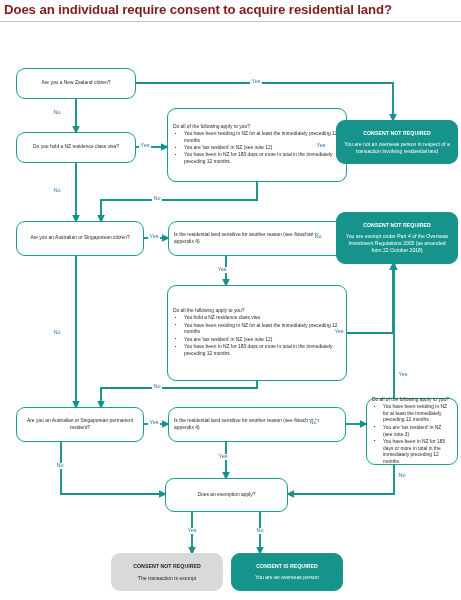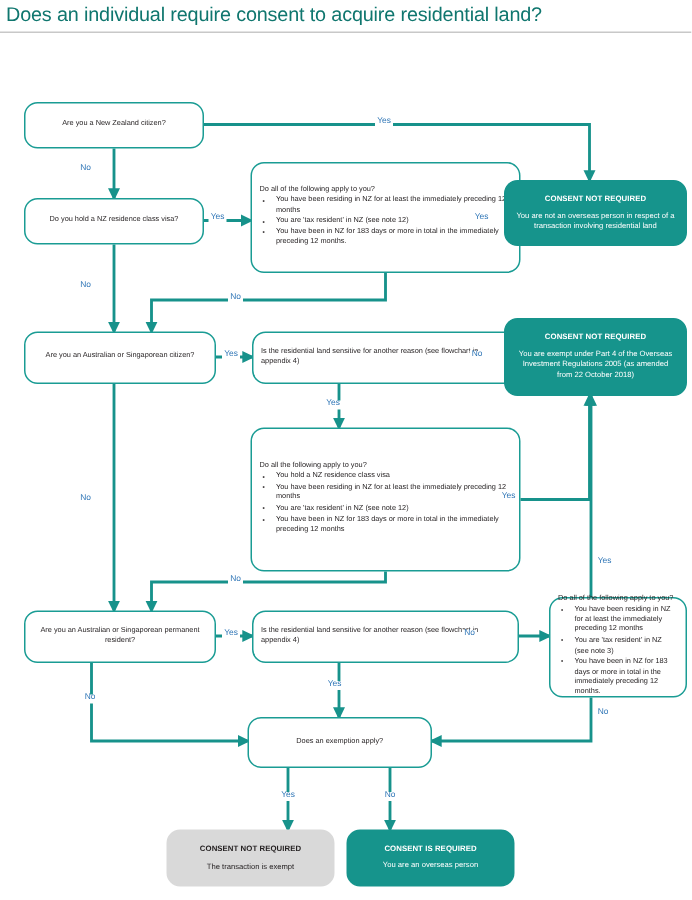--- a/index.html
+++ b/index.html
@@ -19,22 +19,22 @@
   
   #title-bar {
     position: absolute;
     left: 0; top: 0;
     width: 461px;
     padding: 2px 4px 4px 4px;
     border-bottom: 1px solid #c8c8c8;
   }
   #title-text {
     font-size: 13.2px;
-    color: #0f766e;
-    font-weight: 400;
+    color: #7f1d1d;
+    font-weight: 700;
     letter-spacing: -0.1px;
     white-space: nowrap;
   }
 
   
   #wires {
     position: absolute;
     left: 0; top: 0;
     width: 461px; height: 600px;
     pointer-events: none;

